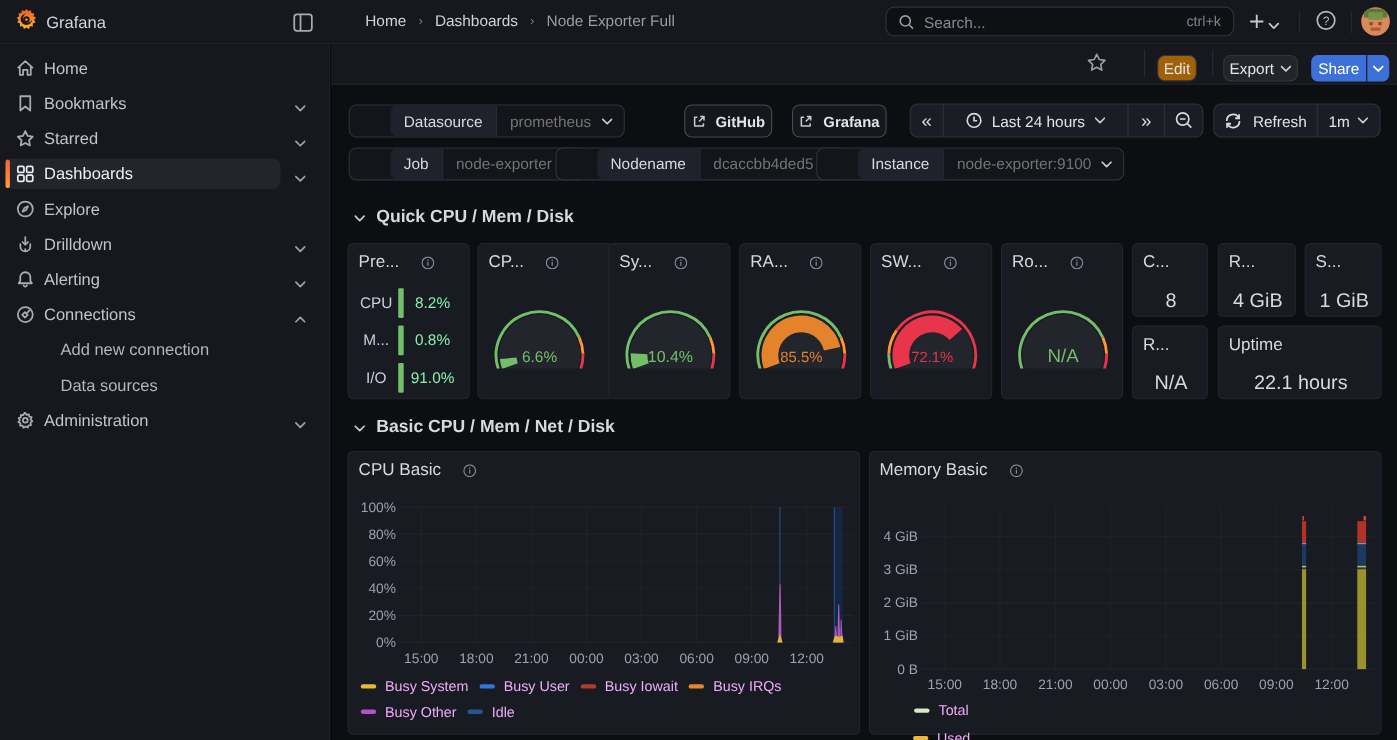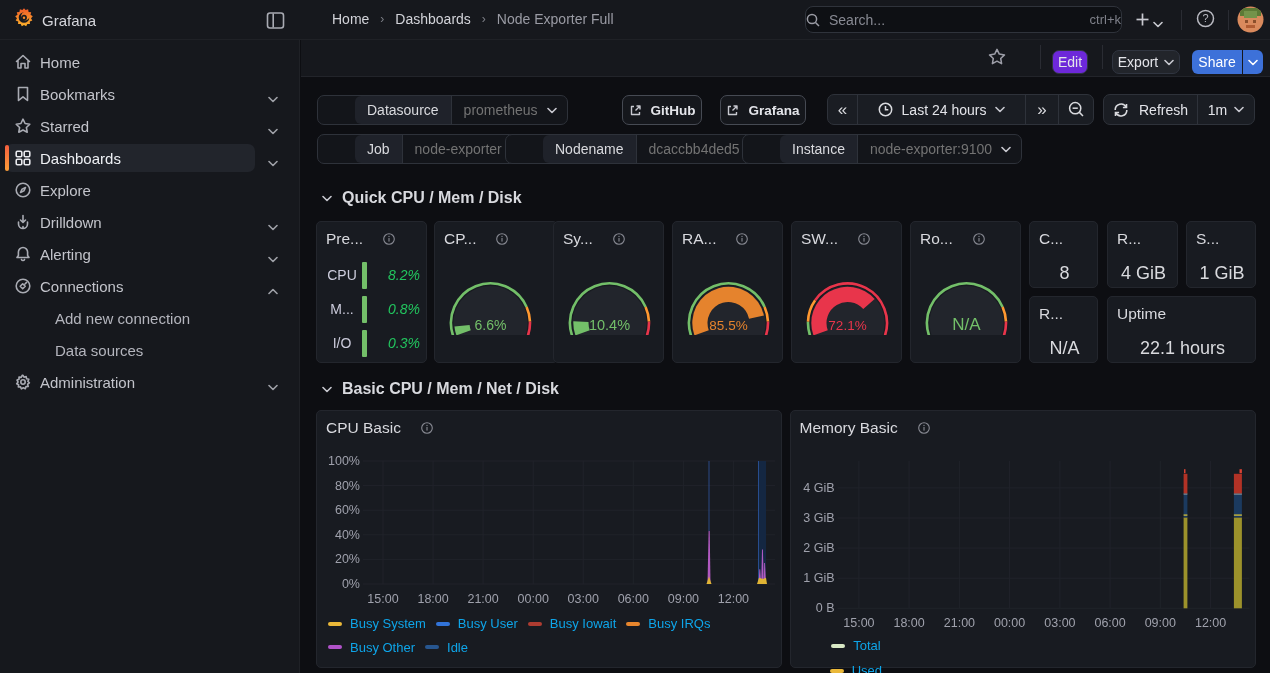--- a/index.html
+++ b/index.html
@@ -9,25 +9,25 @@
 #sidebar { position:absolute; left:0; top:40px; width:300px; height:633px; background:#16181d; border-right:1px solid #1f2126; }
 #toolbar { position:absolute; left:301px; top:40px; width:969px; height:37px; background:#16181d; border-bottom:1px solid #22242a; }
 #content { position:absolute; left:301px; top:78px; width:969px; height:595px; background:#0d0e12; }
 .panel { position:absolute; background:#181b21; border:1px solid #23262d; border-radius:5px; }
 .ptitle { position:absolute; left:9px; top:8px; height:18px; display:flex; align-items:center; gap:20px;
   font-size:15.5px; font-weight:500; color:#d8d9de; white-space:nowrap; }
 .ic-info { flex:none; }
 .bgrow { position:absolute; left:8px; width:95px; height:27px; display:flex; align-items:center; }
 .bglab { width:34px; text-align:center; font-size:14px; color:#ccccdc; }
 .bgbar { margin-left:3px; width:4.5px; height:27px; background:#73bf69; border-radius:1px; flex:none;}
-.bgval { flex:1; text-align:right; font-size:14px; color:#22c55e;font-style:italic; }
+.bgval { flex:1; text-align:center; font-size:14px; color:#86efac; }
 .statval { position:absolute; font-size:18px; font-weight:500; color:#d9dade; }
 .axis { font-size:12.5px; fill:#9fa1ac; font-family:"Liberation Sans",sans-serif; }
 .lrow { position:absolute; left:11px; height:18px; display:flex; align-items:center; gap:10px; white-space:nowrap; }
-.litem { display:flex; align-items:center; gap:8px; font-size:13px; color:#0ea5e9; }
+.litem { display:flex; align-items:center; gap:8px; font-size:13px; color:#f0abfc; }
 .sw { display:inline-block; width:14px; height:4px; border-radius:2px; }
 .shead { position:absolute; display:flex; align-items:center; gap:10px; color:#d8d9de; font-size:16px; font-weight:600; }
 .mitem { position:absolute; left:5px; width:250px; height:28px; border-radius:7px; display:flex; align-items:center; }
 .mitem.sel { background:#22252c; }
 .maccent { position:absolute; left:0; top:1px; width:4px; height:26px; border-radius:3px; background:linear-gradient(#f55f3e,#fb9e38); }
 .mic { position:absolute; left:9px; top:5px; width:18px; height:18px; }
 .mtxt { position:absolute; left:35px; font-size:15px; color:#c3c4cb; }
 .mtxt.selt { color:#eef0f4; font-weight:500; }
 .msub { position:absolute; left:50px; font-size:15px; color:#b4b5bd; }
 .mchev { position:absolute; right:-23px; top:10px; }
@@ -60,21 +60,21 @@
       <rect x="1.5" y="2" width="16" height="15" rx="2.5" fill="none" stroke="#a9abb3" stroke-width="1.6"></rect>
       <line x1="7.2" y1="2.5" x2="7.2" y2="16.5" stroke="#a9abb3" stroke-width="1.6"></line>
     </svg>
   <div class="abs" style="left:332px;top:11px;display:flex;align-items:center;">
     <span class="crumb">Home</span>
       <span class="csep">›</span>
     <span class="crumb">Dashboards</span>
       <span class="csep">›</span>
     <span class="crumb dim">Node Exporter Full</span>
   </div>
-  <div class="abs" style="left:805px;top:6px;width:317px;height:27px;border:1px solid #2f333b;border-radius:8px;background:#0e1014;display:flex;align-items:center;padding:0 0;">
+  <div class="abs" style="left:805px;top:6px;width:317px;height:27px;border:1px solid #2f333b;border-radius:8px;background:#0e1014;display:flex;align-items:center;padding:0 11px;">
     <svg width="14" height="14" viewBox="0 0 14 14">
         <circle cx="6" cy="6" r="4.6" fill="none" stroke="#9a9ba4" stroke-width="1.5"></circle>
         <line x1="9.5" y1="9.5" x2="13" y2="13" stroke="#9a9ba4" stroke-width="1.5"></line>
       </svg>
     <span style="margin-left:9px;font-size:14px;color:#888a93;">Search...</span>
     <span style="margin-left:auto;font-size:13px;color:#7e8089;">ctrl+k</span>
   </div>
   <svg class="abs" style="left:1135px;top:12px;" width="15" height="15" viewBox="0 0 15 15">
       <line x1="7.5" y1="1.5" x2="7.5" y2="13.5" stroke="#c8c9d0" stroke-width="1.7"></line>
       <line x1="1.5" y1="7.5" x2="13.5" y2="7.5" stroke="#c8c9d0" stroke-width="1.7"></line>
@@ -192,21 +192,21 @@
       <span class="mchev"><svg width="10" height="9" viewBox="0 0 10 9">
           <path d="M1 2.5 L5 6.5 L9 2.5" fill="none" stroke="#9fa1a8" stroke-width="1.6" stroke-linecap="round" stroke-linejoin="round"></path>
         </svg></span>
     </div>
   </div>
 <div id="toolbar">
   <svg class="abs" style="left:686px;top:7px;" width="20" height="20" viewBox="0 0 20 20">
       <path d="M10 2.4 L12.3 7.1 L17.5 7.9 L13.7 11.5 L14.6 16.7 L10 14.2 L5.4 16.7 L6.3 11.5 L2.5 7.9 L7.7 7.1 Z" fill="none" stroke="#9d9ea8" stroke-width="1.5" stroke-linejoin="round"></path>
     </svg>
   <div class="abs" style="left:739px;top:5px;width:1px;height:24px;background:#2a2c33;"></div>
-  <div class="btn" style="left:751px;top:10px;height:24px;border:1px solid #303540;background:#6d28d9;font-weight:500;font-size:14px;padding:0 5px;width:36px;justify-content:center;">Edit</div>
+  <div class="btn" style="left:751px;top:10px;height:24px;border:1px solid #303540;background:#a16207;font-weight:500;font-size:14px;padding:0 5px;width:36px;justify-content:center;">Edit</div>
   <div class="abs" style="left:801px;top:5px;width:1px;height:24px;background:#2a2c33;"></div>
   <div class="btn" style="left:811px;top:10px;height:24px;border:1px solid #303540;background:#22252b;font-weight:500;font-size:14px;padding:0;gap:6px;width:68px;justify-content:center;">Export <svg width="10" height="9" viewBox="0 0 10 9">
         <path d="M1 2.5 L5 6.5 L9 2.5" fill="none" stroke="#c8c9d0" stroke-width="1.6" stroke-linecap="round" stroke-linejoin="round"></path>
       </svg></div>
   <div class="abs" style="left:891px;top:10px;width:50px;height:24px;background:#3d71d9;border-radius:6px 0 0 6px;display:flex;align-items:center;justify-content:center;color:#fff;font-size:14px;font-weight:500;">Share</div>
   <div class="abs" style="left:942px;top:10px;width:20px;height:24px;background:#3d71d9;border-radius:0 6px 6px 0;display:flex;align-items:center;justify-content:center;">
       <svg width="10" height="9" viewBox="0 0 10 9">
         <path d="M1 2.5 L5 6.5 L9 2.5" fill="none" stroke="#fff" stroke-width="1.6" stroke-linecap="round" stroke-linejoin="round"></path>
       </svg>
     </div>
@@ -301,21 +301,21 @@
           <span class="bgval">8.2%</span>
         </div>
         <div class="bgrow" style="top:73.5px;">
           <span class="bglab">M...</span>
           <span class="bgbar"></span>
           <span class="bgval">0.8%</span>
         </div>
         <div class="bgrow" style="top:107.5px;">
           <span class="bglab">I/O</span>
           <span class="bgbar"></span>
-          <span class="bgval">0.3%</span>
+          <span class="bgval">91.0%</span>
         </div>
       </div>
     </div>
     <div class="panel " style="left:434px;top:221px;width:124px;height:142px;">
       <div class="ptitle">
         <span>CP...</span>
         <svg class="ic-info" width="12" height="12" viewBox="0 0 12 12">
           <circle cx="6" cy="6" r="5.3" fill="none" stroke="#888a93" stroke-width="1.1"></circle>
           <rect x="5.45" y="5" width="1.1" height="3.6" fill="#888a93"></rect>
           <rect x="5.45" y="2.9" width="1.1" height="1.2" fill="#888a93"></rect>

